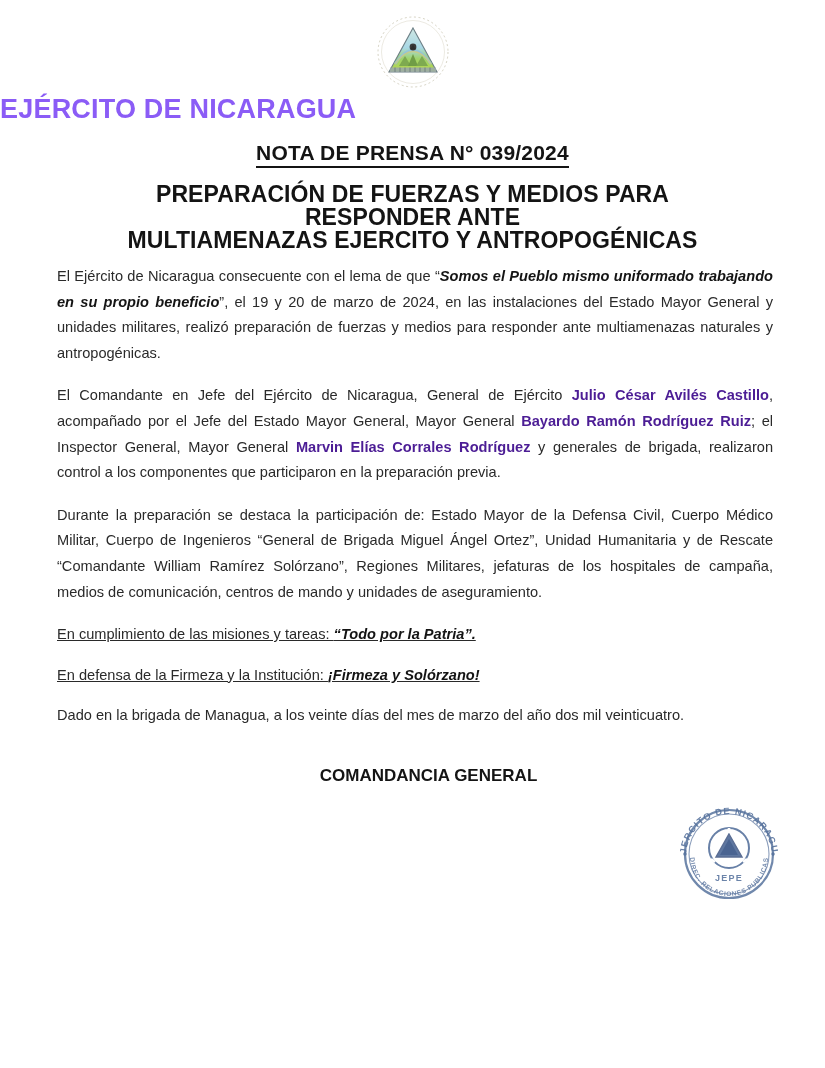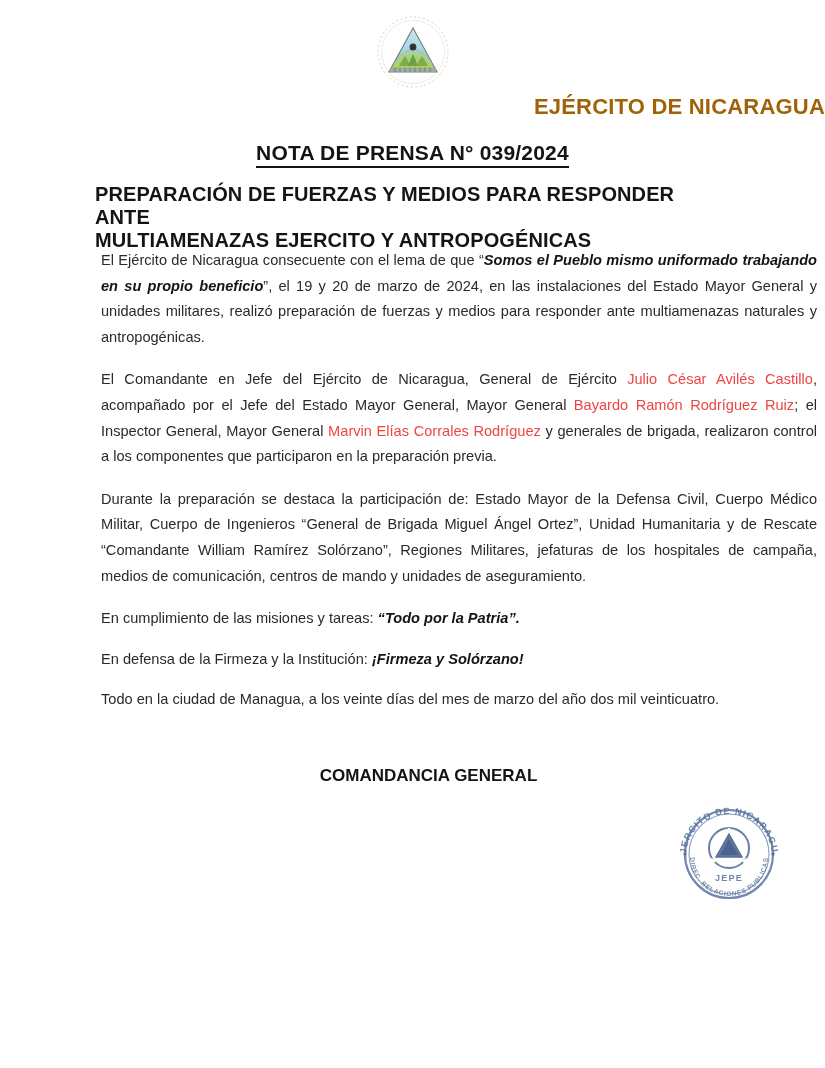--- a/index.html
+++ b/index.html
@@ -39,25 +39,25 @@
     height: 76px;
   }
   .crest svg { display: block; width: 76px; height: 76px; }
 
   
   .org-title {
     position: absolute;
     top: 94px;
     left: 0;
     width: 825px;
-    text-align: right;
-    font-size: 22px;
+    text-align: left;
+    font-size: 27px;
     font-weight: bold;
     letter-spacing: 0.2px;
-    color: #a16207;
+    color: #8b5cf6;
   }
   .nota-line {
     position: absolute;
     top: 141px;
     left: 0;
     width: 825px;
     text-align: center;
   }
   .nota-line .nota-text {
     font-size: 21px;
@@ -66,46 +66,45 @@
     border-bottom: 2px solid #141414;
     padding-bottom: 1px;
     display: inline-block;
     letter-spacing: 0.2px;
   }
   .subject {
     position: absolute;
     top: 183px;
     left: 95px;
     width: 635px;
-    text-align: left;
-    font-size: 20px;
+    text-align: center;
+    font-size: 23px;
     font-weight: bold;
     line-height: 23px;
     color: #141414;
     letter-spacing: 0.1px;
   }
 
   
   .body-block {
     position: absolute;
-    top: 248px;
+    top: 264px;
     left: 57px;
     width: 716px;
-    margin-left: 44px;
   }
   .para {
     font-size: 14.6px;
     line-height: 25.6px;
     text-align: justify;
     text-justify: inter-word;
     margin: 0 0 17px 0;
     color: #2a2a2a;
   }
-  .para.tight { margin-bottom: 15px; }
-  .para b { font-weight: normal; color: #ef4444; }
+  .para.tight { margin-bottom: 15px; text-decoration: underline; }
+  .para b { font-weight: bold; color: #4c1d95; }
   .para .bi {
     font-weight: bold;
     font-style: italic;
     color: #141414;
   }
 
   
   .signature {
     position: absolute;
     top: 765px;
@@ -193,21 +192,21 @@
 
     <p class="para"><span>El Comandante en Jefe del Ejército de Nicaragua, General de Ejército </span><b>Julio César Avilés Castillo</b><span>, acompañado por el Jefe del Estado Mayor General, Mayor General </span><b>Bayardo Ramón Rodríguez Ruiz</b><span>; el Inspector General, Mayor General </span><b>Marvin Elías Corrales Rodríguez</b><span> y generales de brigada, realizaron control a los componentes que participaron en la preparación previa.</span></p>
 
     <p class="para">Durante la preparación se destaca la participación de: Estado Mayor de la Defensa Civil, Cuerpo Médico Militar, Cuerpo de Ingenieros “General de Brigada Miguel Ángel Ortez”, Unidad Humanitaria y de Rescate “Comandante William Ramírez Solórzano”, Regiones Militares, jefaturas de los hospitales de campaña, medios de comunicación, centros de mando y unidades de aseguramiento.</p>
 
 
     <p class="para tight"><span>En cumplimiento de las misiones y tareas:  </span><span class="bi">“Todo por la Patria”.</span></p>
 
     <p class="para tight"><span>En defensa de la Firmeza y la Institución: </span><span class="bi">¡Firmeza y Solórzano!</span></p>
 
-    <p class="para">Todo en la ciudad de Managua, a los veinte días del mes de marzo del año dos mil veinticuatro.</p>
+    <p class="para">Dado en la brigada de Managua, a los veinte días del mes de marzo del año dos mil veinticuatro.</p>
   </div>
 
   <div class="signature">
     <div>COMANDANCIA GENERAL</div>
   </div>
 
   <div class="stamp">
     <svg viewBox="0 0 122 118" xmlns="http://www.w3.org/2000/svg">
       <defs>
         <path id="arcTop" d="M 18 62 A 43 43 0 0 1 104 62"></path>

